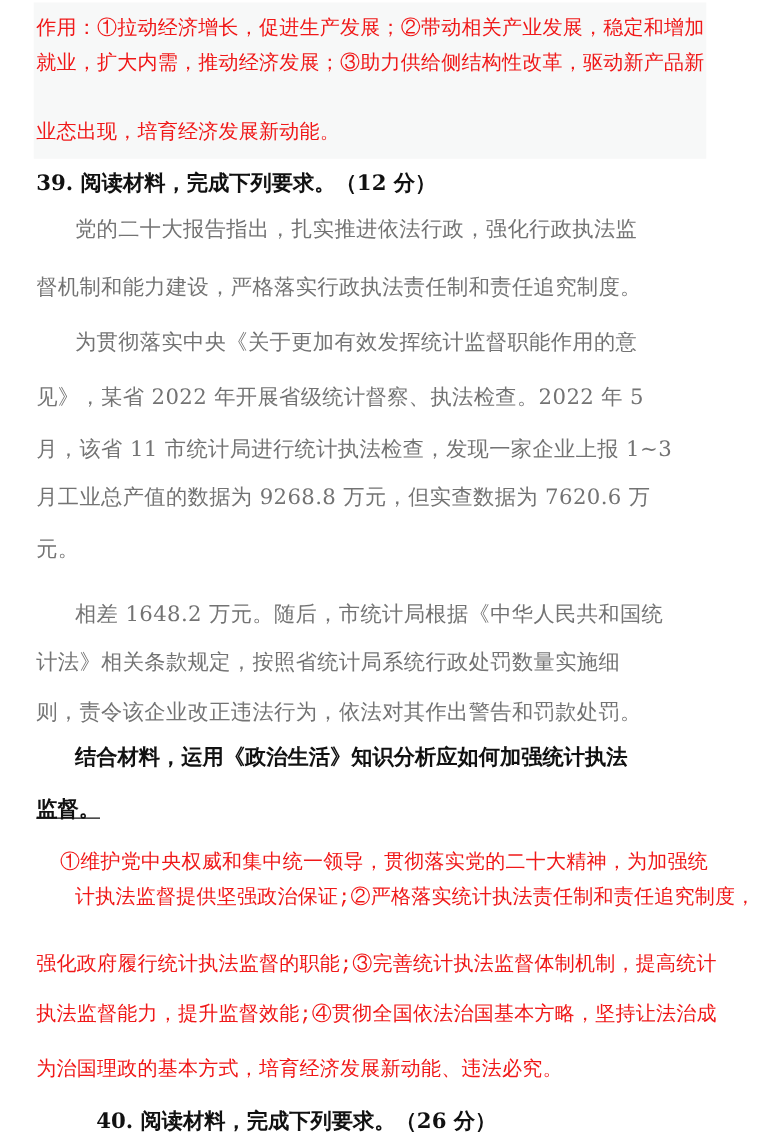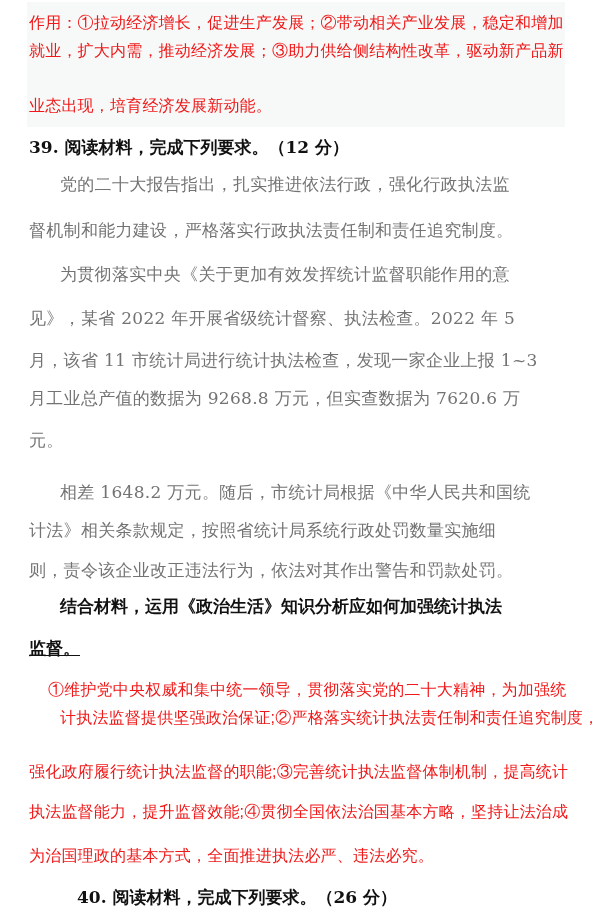--- a/index.html
+++ b/index.html
@@ -24,21 +24,21 @@
       background: #f7f8f8;
     }
     .line {
       position: absolute;
       white-space: nowrap;
       font-size: 17px;
       line-height: 20px;
     }
     .red {
       color: #f01818;
-      font-family: Liberation Sans, sans-serif;
+      font-family: Liberation Mono, monospace;
       font-size: 16px;
       letter-spacing: 0.2px;
     }
     .bold {
       font-weight: bold;
       color: #111111;
     }
     .heading {
       font-weight: bold;
       font-size: 17px;
@@ -73,15 +73,15 @@
 <div class="line body-text" style="left:29px; top:520px;">计法》相关条款规定，按照省统计局系统行政处罚数量实施细</div>
 <div class="line body-text" style="left:29px; top:560px;">则，责令该企业改正违法行为，依法对其作出警告和罚款处罚。</div>
 
 <div class="line bold" style="left:60px; top:596px;">结合材料，运用《政治生活》知识分析应如何加强统计执法</div>
 <div class="line bold" style="left:29px; top:638px;text-decoration:underline;">监督。</div>
 
 <div class="line red" style="left:48px; top:680px;">①维护党中央权威和集中统一领导，贯彻落实党的二十大精神，为加强统</div>
 <div class="line red" style="left:29px; top:708px;margin-left:31px;">计执法监督提供坚强政治保证;②严格落实统计执法责任制和责任追究制度，</div>
 <div class="line red" style="left:29px; top:762px;text-align:right;">强化政府履行统计执法监督的职能;③完善统计执法监督体制机制，提高统计</div>
 <div class="line red" style="left:29px; top:802px;">执法监督能力，提升监督效能;④贯彻全国依法治国基本方略，坚持让法治成</div>
-<div class="line red" style="left:29px; top:846px;">为治国理政的基本方式，全面推进执法必严、违法必究。</div>
+<div class="line red" style="left:29px; top:846px;">为治国理政的基本方式，培育经济发展新动能、违法必究。</div>
 
 <div class="line heading" style="left:29px; top:887px;margin-left:48px;">40. 阅读材料，完成下列要求。（26 分）</div>
 
 </body></html>

